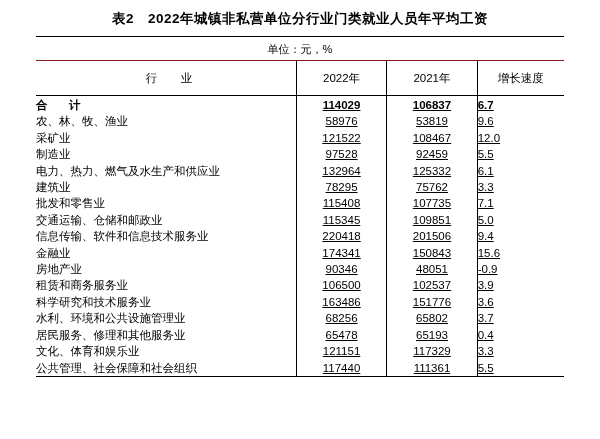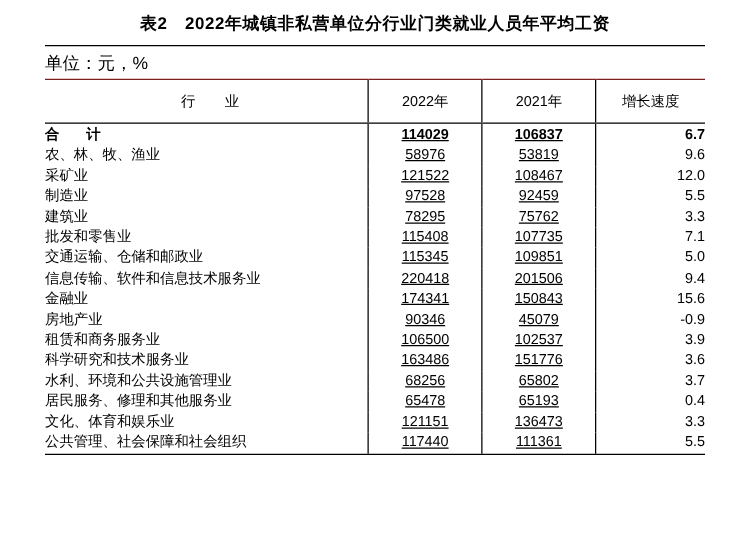--- a/index.html
+++ b/index.html
@@ -33,22 +33,22 @@
     margin-right: 14px;
   }
   .title-rule {
     width: 528px;
     margin: 6px auto 0 auto;
     border-top: 1px solid #000;
   }
   .unit-line {
     width: 528px;
     margin: 0 auto;
-    text-align: left;
-    font-size: 14px;
+    text-align: center;
+    font-size: 11px;
     padding-top: 5px;
     padding-bottom: 3px;
   }
   table.data {
     width: 528px;
     margin: 0 auto;
     border-collapse: collapse;
     font-size: 11.5px;
   }
   table.data th, table.data td {
@@ -78,21 +78,22 @@
   td.ind {
     text-align: left;
     padding-left: 14px;
     white-space: nowrap;
   }
   td.num {
     text-align: center;
     text-decoration: underline;
   }
   td.rate {
-    text-align: right;
+    text-align: left;
+    text-decoration: underline;
   }
   tr.total td {
     font-weight: bold;
   }
   tr.total td.ind {
     letter-spacing: 5px;
   }
   tr.total td {
     border-bottom: none;
     margin-top: 24px;
@@ -157,20 +158,26 @@
           <td class="num vsep">108467</td>
           <td class="rate vsep">12.0</td>
         </tr>
         <tr>
           <td class="ind">制造业</td>
           <td class="num vsep">97528</td>
           <td class="num vsep">92459</td>
           <td class="rate vsep">5.5</td>
         </tr>
         <tr>
+          <td class="ind">电力、热力、燃气及水生产和供应业</td>
+          <td class="num vsep">132964</td>
+          <td class="num vsep">125332</td>
+          <td class="rate vsep">6.1</td>
+        </tr>
+        <tr>
           <td class="ind">建筑业</td>
           <td class="num vsep">78295</td>
           <td class="num vsep">75762</td>
           <td class="rate vsep">3.3</td>
         </tr>
         <tr>
           <td class="ind">批发和零售业</td>
           <td class="num vsep">115408</td>
           <td class="num vsep">107735</td>
           <td class="rate vsep">7.1</td>
@@ -189,21 +196,21 @@
         </tr>
         <tr>
           <td class="ind">金融业</td>
           <td class="num vsep">174341</td>
           <td class="num vsep">150843</td>
           <td class="rate vsep">15.6</td>
         </tr>
         <tr>
           <td class="ind">房地产业</td>
           <td class="num vsep">90346</td>
-          <td class="num vsep">45079</td>
+          <td class="num vsep">48051</td>
           <td class="rate vsep">-0.9</td>
         </tr>
         <tr>
           <td class="ind">租赁和商务服务业</td>
           <td class="num vsep">106500</td>
           <td class="num vsep">102537</td>
           <td class="rate vsep">3.9</td>
         </tr>
         <tr>
           <td class="ind">科学研究和技术服务业</td>
@@ -219,21 +226,21 @@
         </tr>
         <tr>
           <td class="ind">居民服务、修理和其他服务业</td>
           <td class="num vsep">65478</td>
           <td class="num vsep">65193</td>
           <td class="rate vsep">0.4</td>
         </tr>
         <tr>
           <td class="ind">文化、体育和娱乐业</td>
           <td class="num vsep">121151</td>
-          <td class="num vsep">136473</td>
+          <td class="num vsep">117329</td>
           <td class="rate vsep">3.3</td>
         </tr>
         <tr>
           <td class="ind">公共管理、社会保障和社会组织</td>
           <td class="num vsep">117440</td>
           <td class="num vsep">111361</td>
           <td class="rate vsep">5.5</td>
         </tr>
       </tbody>
   </table>

